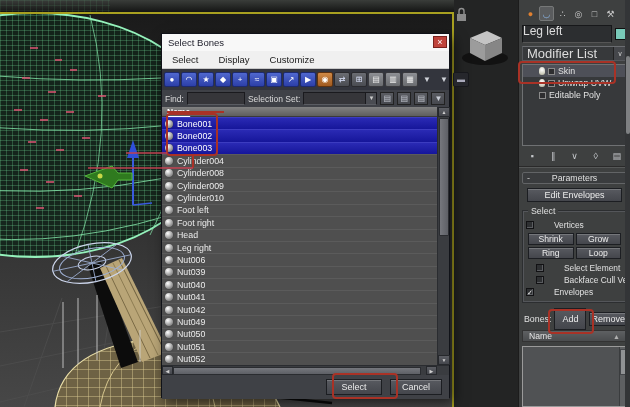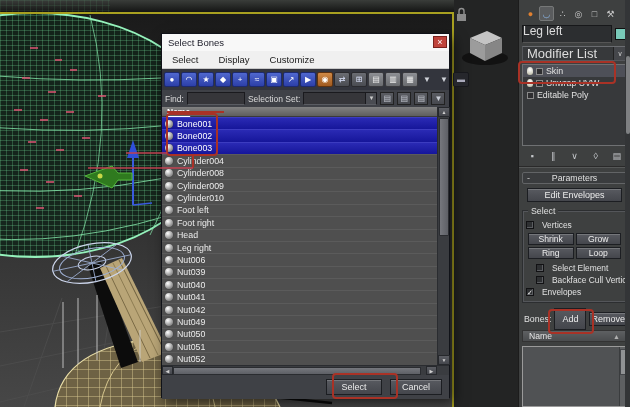--- a/index.html
+++ b/index.html
@@ -75,38 +75,38 @@
   .namerow { margin:2px 3px 0; display:flex; align-items:center; gap:3px; height:16px; }
   .name-input { flex:1; height:18px; background:#2c2e30; border:1px solid #17181a; border-bottom-color:#555;
                 color:#ddd; font-size:12px; line-height:11px; padding-left:0; }
   .swatch { width:12px; height:12px; background:#79c9b8; border:1px solid #101010; flex:none; }
   .modlist { margin:4px 3px 0; height:15px; background:#37393b; border:1px solid #55575b; border-top-color:#6a6c70;
              position:relative; display:flex; align-items:center; }
   .modlist .ml { padding-left:4px; font-size:13px; color:#ddd; }
   .modlist .drop { position:absolute; right:0; top:0; width:13px; height:13px; background:#45474b;
                    border-left:1px solid #222; color:#ccc; font-size:7px; line-height:13px; text-align:center; }
   .stack { margin:3px 3px 0; height:82px; background:#37393b; border:1px solid #6f7173; overflow:hidden; }
-  .srow { height:12px; display:flex; align-items:center; gap:3px; padding-left:4px; }
+  .srow { height:12px; display:flex; align-items:center; gap:3px; padding-left:16px; }
   .srow.sel { background:#4e5058; }
   .bulb { width:6px; height:8px; background:radial-gradient(circle at 50% 35%, #ffffff, #c9c9b8 70%, #8a8a80);
           border-radius:50% 50% 30% 30%; flex:none; }
   .msq { width:7px; height:7px; background:#2e2e30; border:1px solid #8a8a8a; flex:none; }
   .srow .sl { font-size:8.8px; color:#e2e2e2; white-space:nowrap; }
   .stacktools { margin:3px 6px 0; height:14px; display:flex; justify-content:space-between; align-items:center; }
   .stool { color:#c6c8cc; font-size:9px; width:14px; text-align:center; }
   .divider { margin-top:3px; height:2px; border-top:1px solid #2a2a2a; border-bottom:1px solid #565858; }
   .rollout { margin:4px 3px 0; height:12px; background:#3a3c3e; border:1px solid #626466; border-radius:2px;
              display:flex; align-items:center; position:relative; }
   .rollout .minus { position:absolute; left:4px; font-size:9px; color:#ccc; top:0; line-height:11px;}
   .rollout .rt { width:100%; text-align:center; font-size:8.8px; color:#e0e0e0; }
   .wide-btn { margin:4px 8px 0; height:14px; }
   .selgroup { margin:8px 3px 0; border:1px solid #2c2e30; box-shadow:inset 0 0 0 1px #54565a; position:relative;
               padding:7px 3px 5px; }
   .selgroup .legend { position:absolute; top:-5px; left:5px; background:#3e4040; padding:0 3px; font-size:8.8px; color:#e0e0e0; }
-  .cbrow { display:flex; align-items:center; gap:8px; height:11px; margin-top:1px; }
+  .cbrow { display:flex; align-items:center; gap:20px; height:11px; margin-top:1px; }
   .cbrow.indent { padding-left:10px; }
   .cb { width:8px; height:8px; background:#2e3032; border:1px solid #121214; box-shadow:inset -1px -1px 0 #5a5c60;
         flex:none; color:#f0f0f0; font-size:7px; line-height:7px; text-align:center; }
   .cbrow .cl { font-size:8.4px; color:#e0e0e0; white-space:nowrap; }
   .btngrid { display:grid; grid-template-columns:1fr 1fr; gap:2px; margin:3px 2px; }
   .btngrid .btn { height:12px; font-size:8.6px; }
   .bonesrow { margin:8px 3px 0 5px; display:flex; align-items:center; gap:3px; height:15px;justify-content:flex-end; }
   .bonesrow .bl { font-size:8.8px; color:#e0e0e0; flex:none; }
   .btn-add { width:34px; height:22px; } .btn-remove { width:40px; height:14px; }
   .bonesheader { margin:4px 3px 0; height:12px; background:linear-gradient(#5e6062,#4a4c4e); border:1px solid #333;

